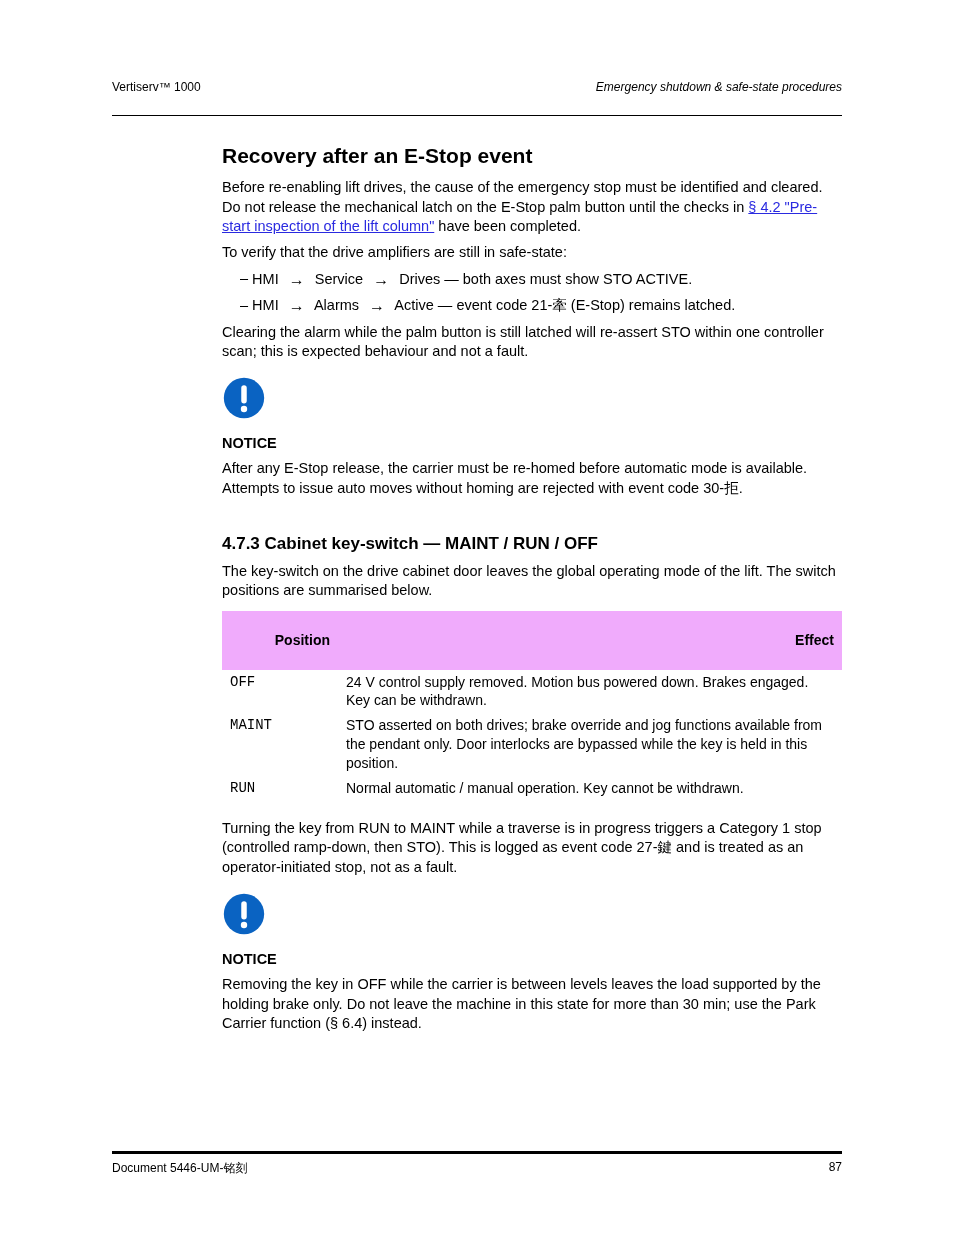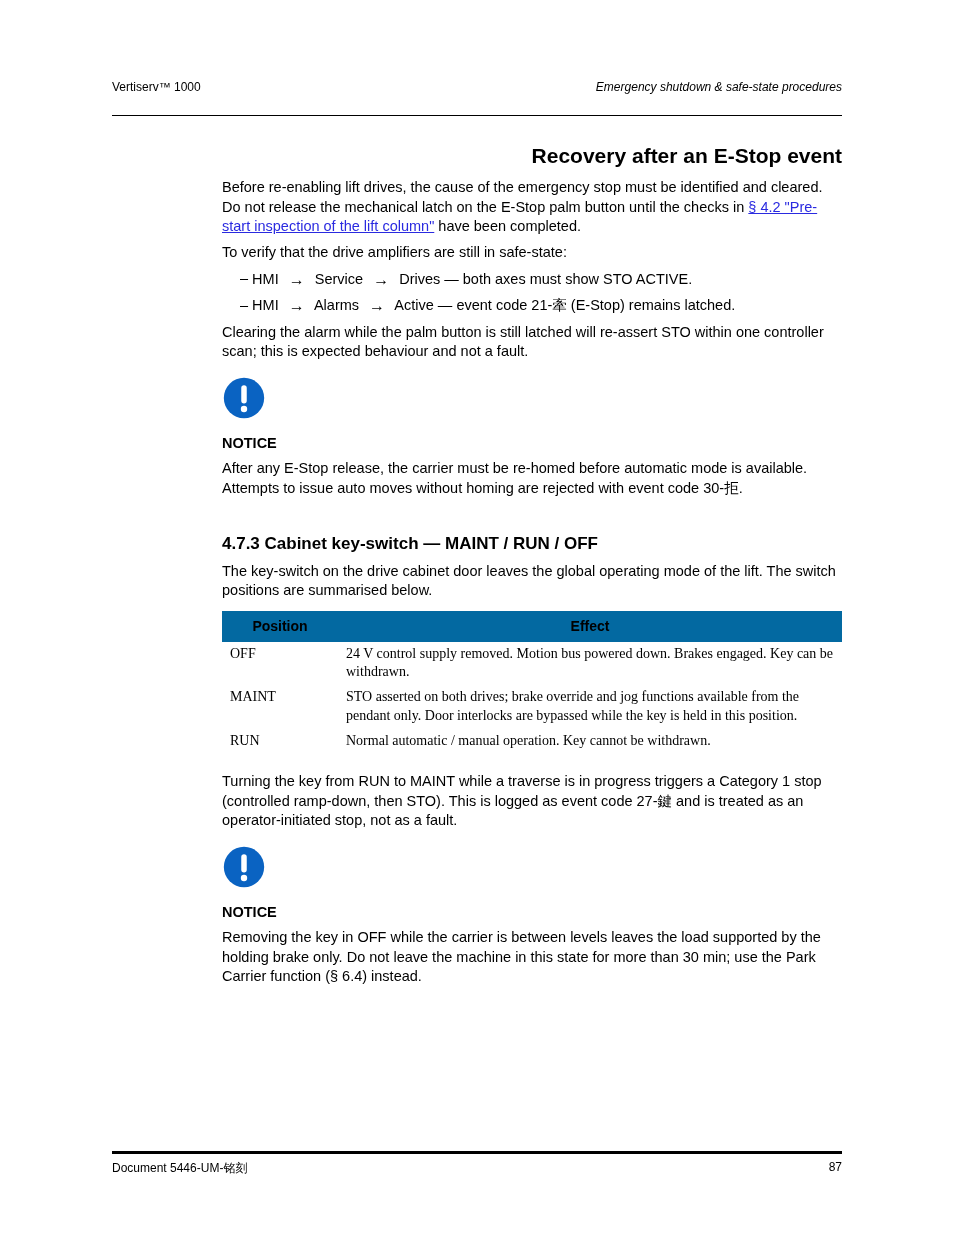--- a/index.html
+++ b/index.html
@@ -30,21 +30,20 @@
   .header .right { font-style: italic; }
   .content {
     margin-left: 110px; 
     font-size: 14.5px;
     line-height: 1.35;
   }
   .h2 {
     font-size: 21px;
     font-weight: bold;
     margin: 12px 0 8px 0;
-    text-align: right;
   }
   .h3 {
     font-size: 17px;
     font-weight: bold;
     margin: 28px 0 6px 0;
   }
   p { margin: 6px 0; }
   .link {
     color: #2a2ae0;
     text-decoration: underline;
@@ -83,30 +82,29 @@
     font-weight: bold;
     margin: 0 0 4px 0;
   }
   table.cfg {
     border-collapse: collapse;
     width: 100%;
     margin: 10px 0 18px 0;
     font-size: 14px;
   }
   table.cfg th {
-    background: #0369a1;
-    font-weight: bold;
-    text-align: center;
-    padding: 6px 8px;
+    background: #f0abfc;
+    font-weight: bold;
+    text-align: right;
+    padding: 20px 8px;
   }
   table.cfg td {
     padding: 3px 8px;
     vertical-align: top;
     line-height: 1.35;
-    font-family: Liberation Serif, serif;
   }
   table.cfg td.k { width: 100px; }
   .mono { font-family: "Courier New", monospace; }
   .footer {
     position: absolute;
     left: 112px; right: 112px; bottom: 58px;
     border-top: 3px solid #000000;
     padding-top: 6px;
     display: flex;
     justify-content: space-between;

